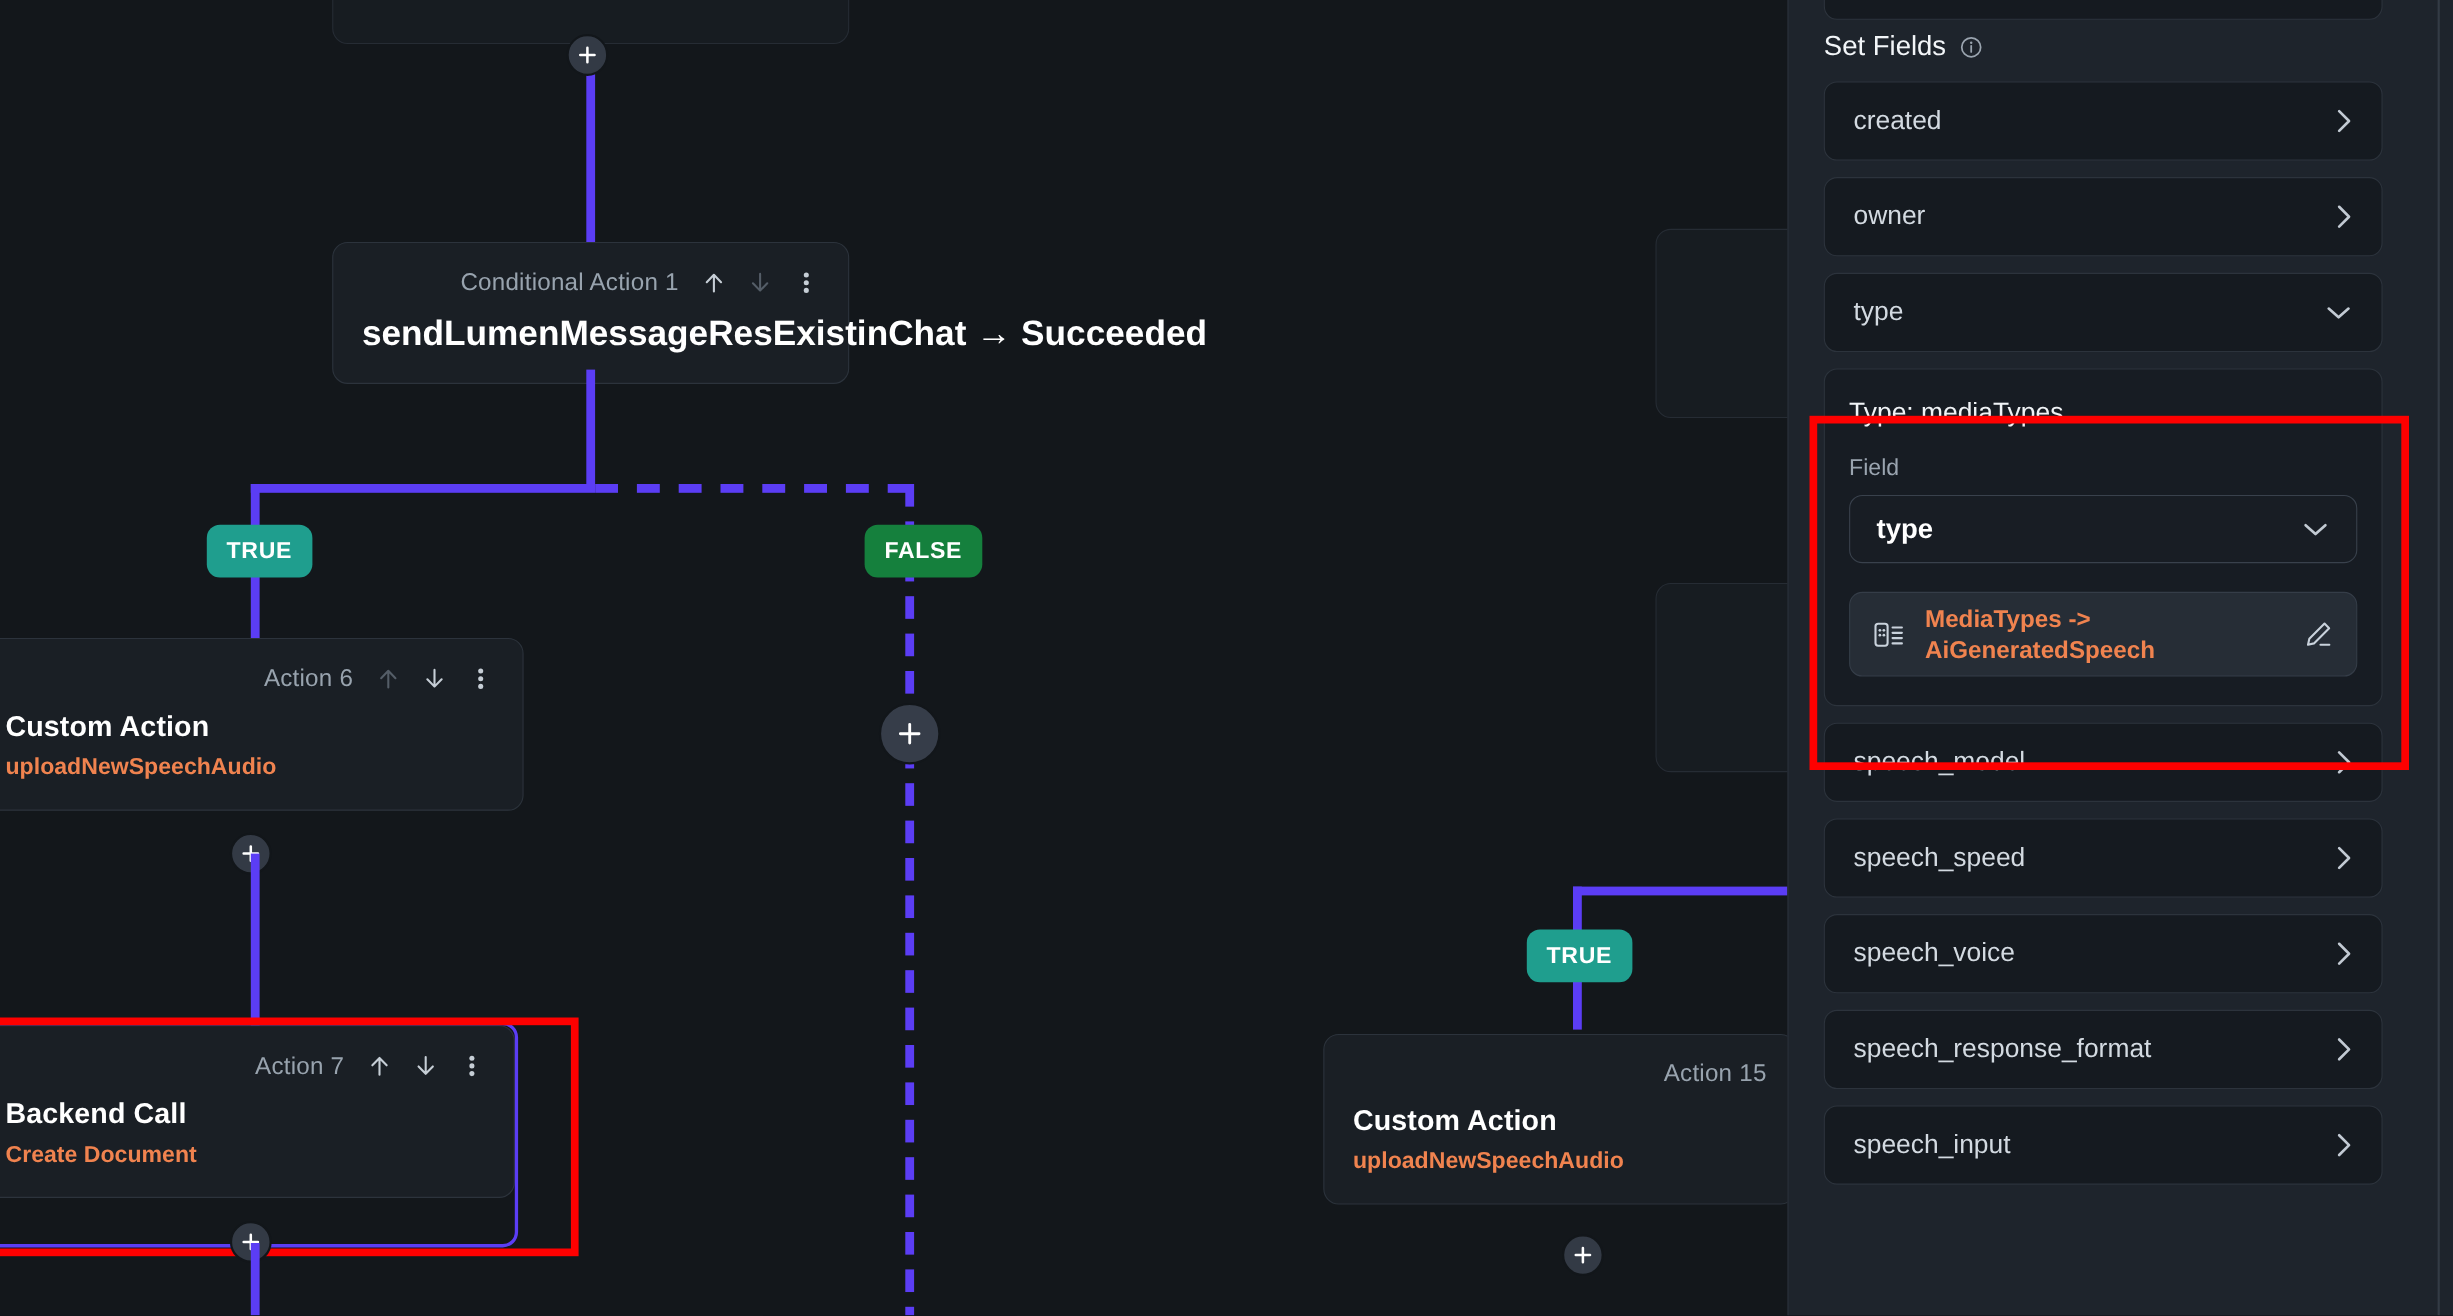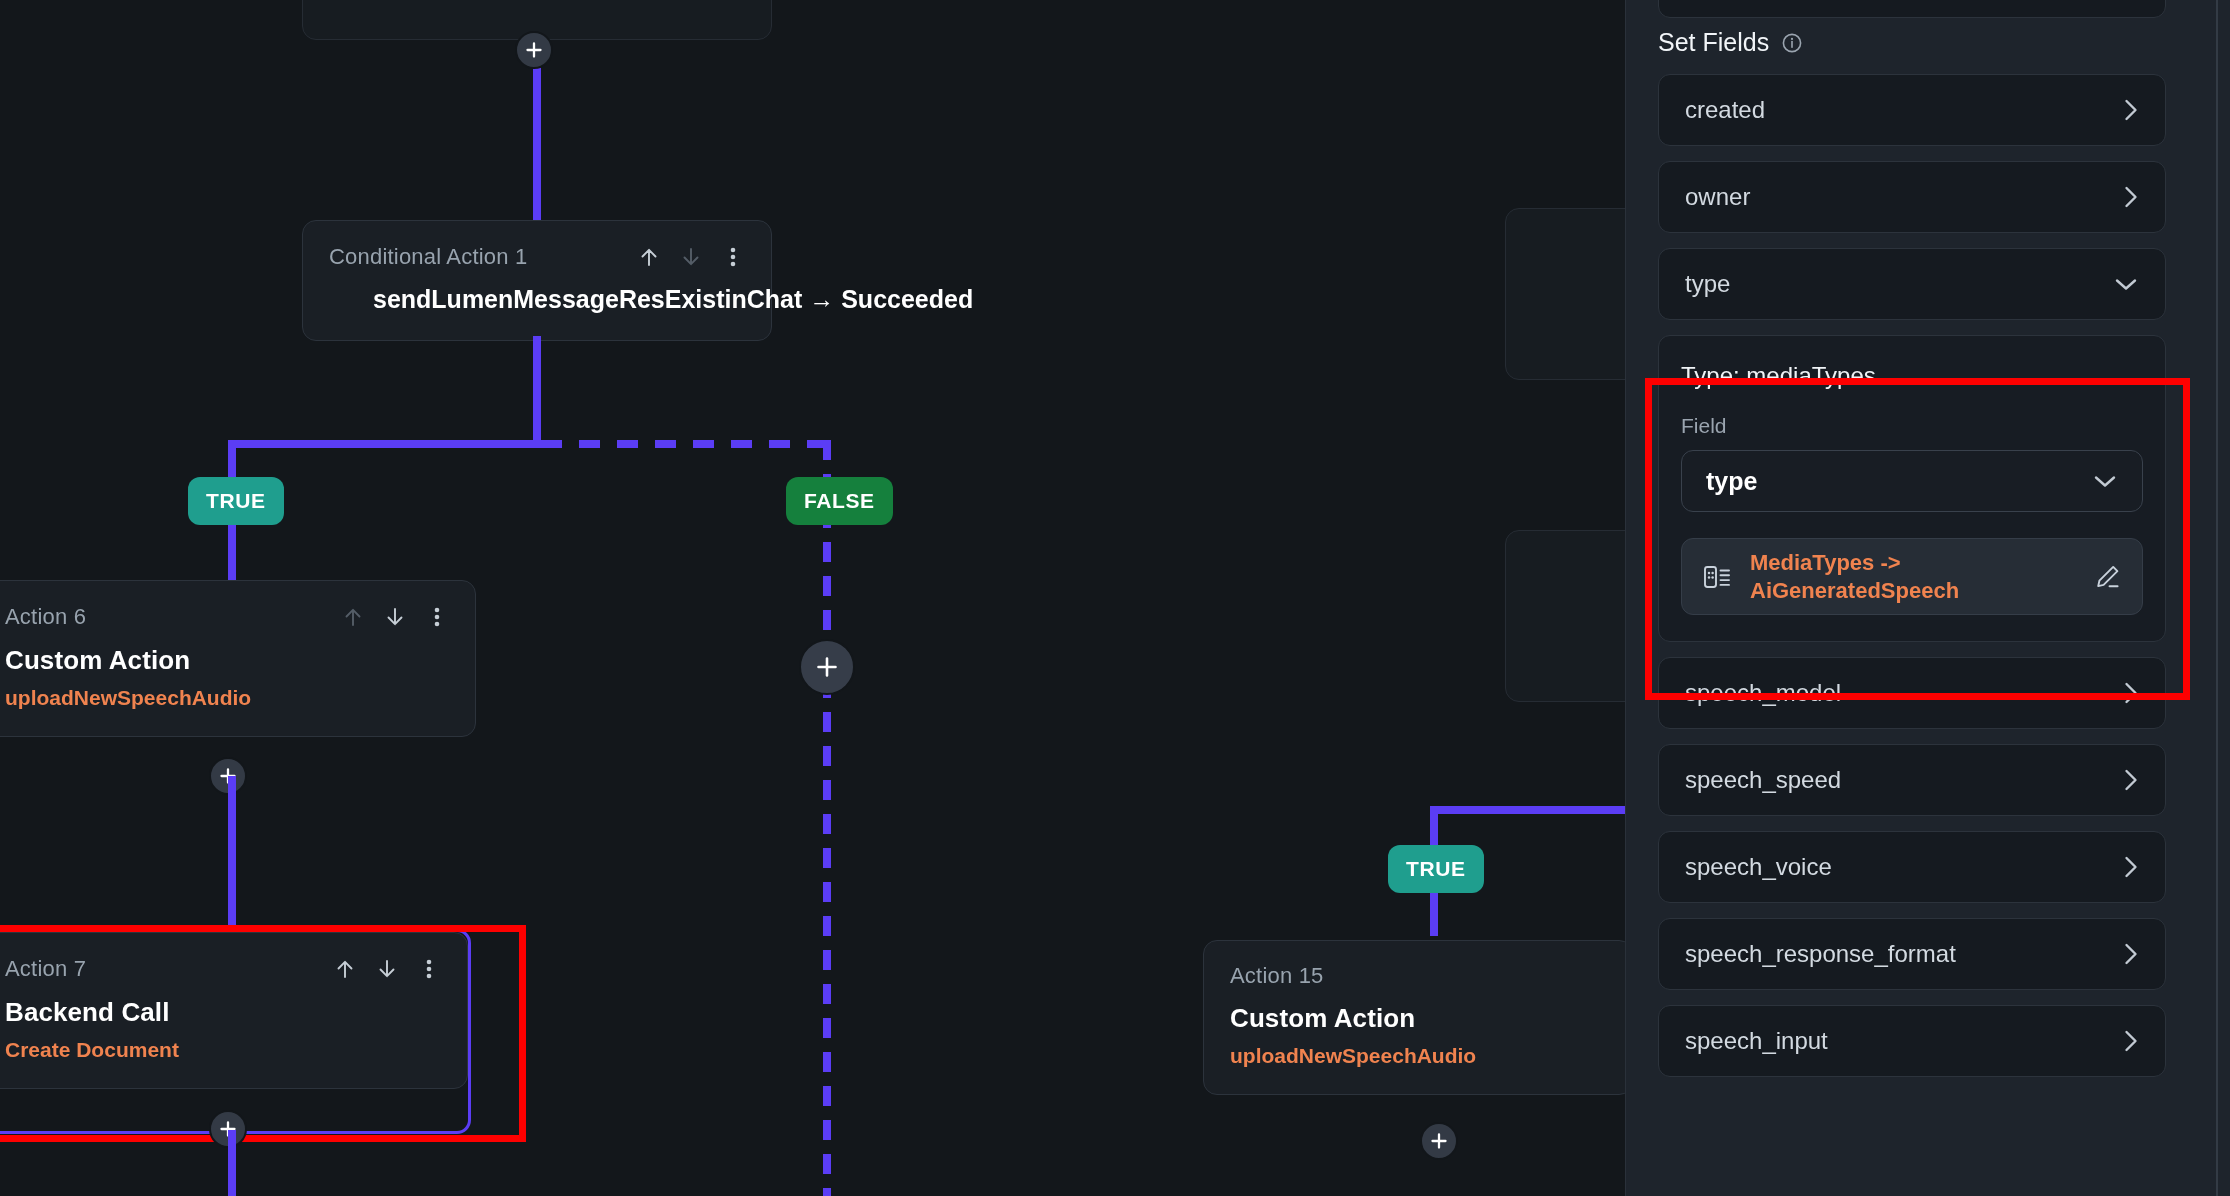--- a/index.html
+++ b/index.html
@@ -61,21 +61,21 @@
   }
   .node-ghost {
     background: #171c21;
     border: 1px solid #262c34;
     border-radius: 14px;
     position: absolute;
   }
   .node-head {
     display: flex;
     align-items: center;
-    justify-content: space-between;
+    justify-content: flex-end;
     gap: 20px;
   }
   .node-id {
     font-size: 22px;
     color: #98a3ae;
     letter-spacing: .2px;
     white-space: nowrap;
   }
   .node-tools {
     display: flex;
@@ -100,25 +100,24 @@
   }
   .node-sub {
     margin-top: 10px;
     font-size: 21px;
     font-weight: bold;
     color: #f0834f;
     white-space: nowrap;
   }
   .node-cond-title {
     margin-top: 14px;
-    font-size: 25px;
+    font-size: 32px;
     font-weight: bold;
     color: #ffffff;
     white-space: nowrap;
-    margin-left: 44px;
   }
 
   
   .sel-blue {
     position: absolute;
     border: 3px solid #5b3df5;
     border-radius: 14px;
     pointer-events: none;
   }
   .anno-red {

